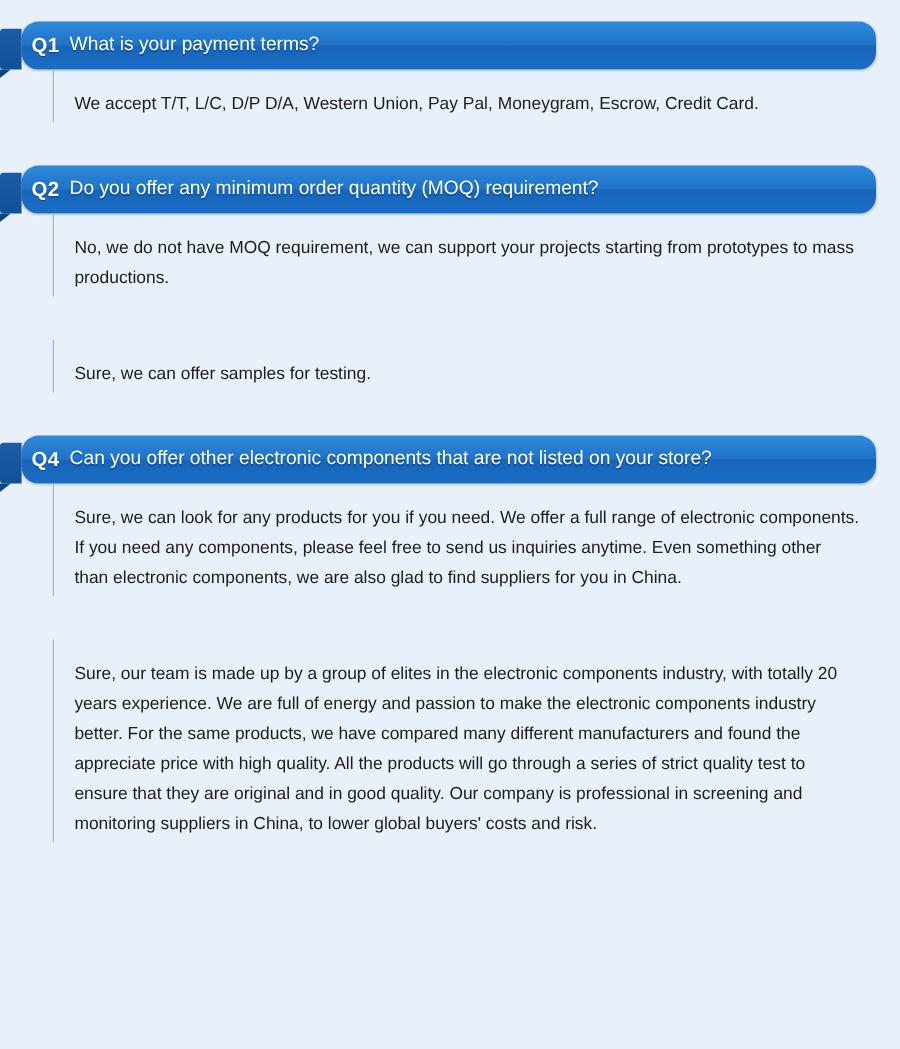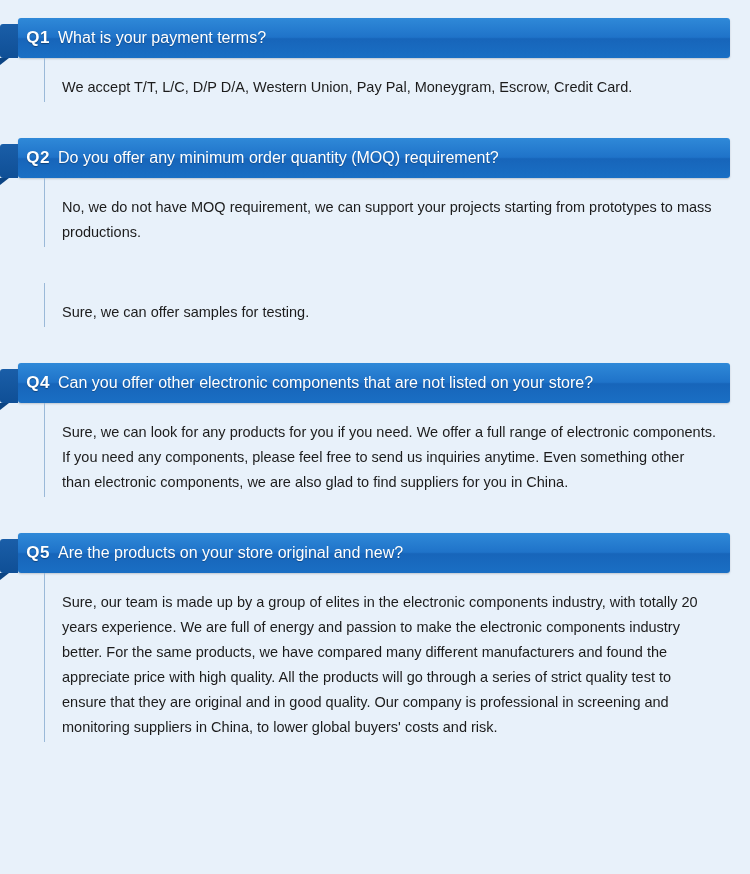--- a/index.html
+++ b/index.html
@@ -28,21 +28,21 @@
   }
 
   
   .q-banner {
     position: relative;
     margin: 0 20px 0 18px;
     height: 40px;
     display: flex;
     align-items: center;
     background: linear-gradient(to bottom, #2f89d8 0%, #1f73c9 48%, #1765ba 52%, #1a6fc4 100%);
-    border-radius: 3px;
+    border-radius: 14px;
     box-shadow: 0 1px 2px rgba(0,0,0,0.18);
   }
   
   .q-banner::before {
     content: "";
     position: absolute;
     left: -18px;
     top: 6px;
     width: 18px;
     height: 34px;
@@ -137,22 +137,18 @@
     <div class="q-banner">
       <span class="q-tag">Q4</span>
       <span class="q-text">Can you offer other electronic components that are not listed on your store?</span>
     </div>
     <div class="a-block">
       <p class="a-text">Sure, we can look for any products for you if you need. We offer a full range of electronic components. If you need any components, please feel free to send us inquiries anytime. Even something other than electronic components, we are also glad to find suppliers for you in China.</p>
     </div>
   </div>
 
   <div class="faq-item">
-    <div class="q-banner">
-      <span class="q-tag">Q5</span>
-      <span class="q-text">Are the products on your store original and new?</span>
-    </div>
     <div class="a-block">
       <p class="a-text">Sure, our team is made up by a group of elites in the electronic components industry, with totally 20 years experience. We are full of energy and passion to make the electronic components industry better. For the same products, we have compared many different manufacturers and found the appreciate price with high quality. All the products will go through a series of strict quality test to ensure that they are original and in good quality. Our company is professional in screening and monitoring suppliers in China, to lower global buyers' costs and risk.</p>
     </div>
   </div>
 
 </div>
 
 </body></html>

